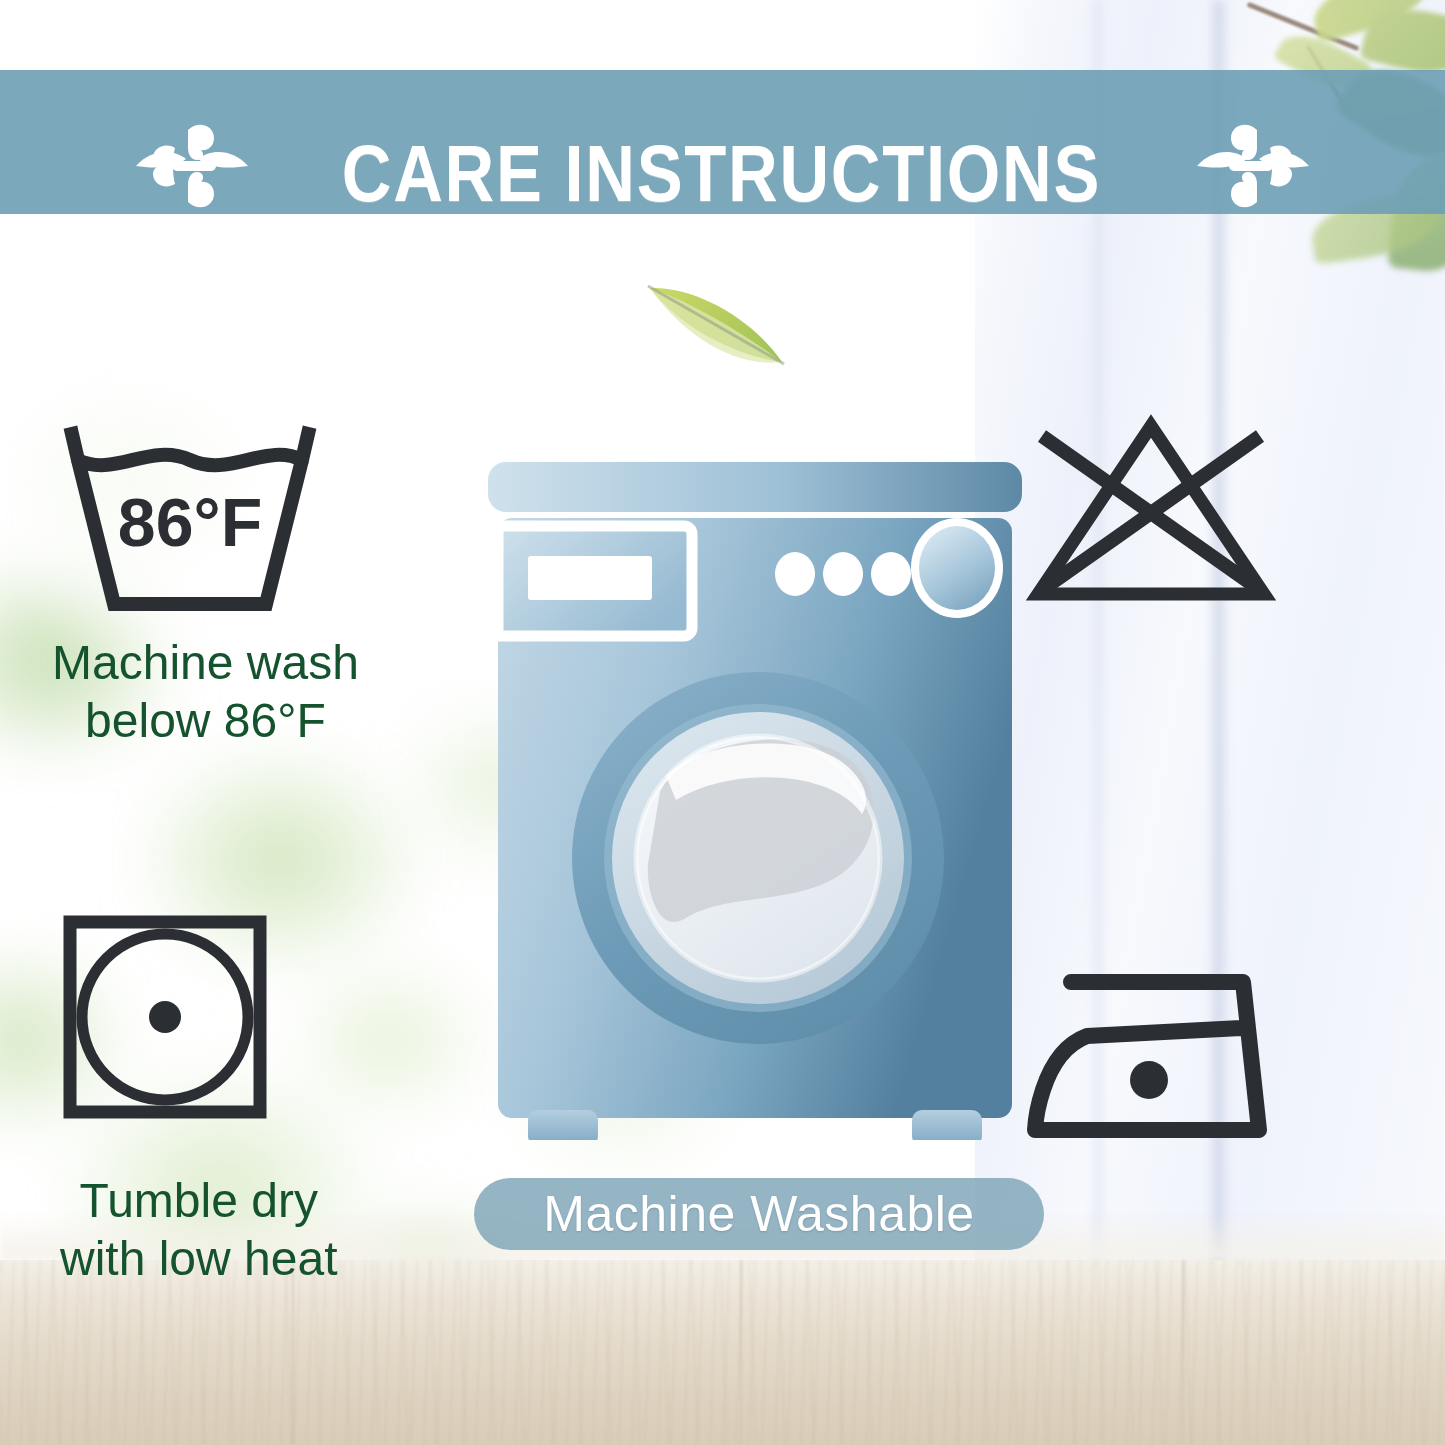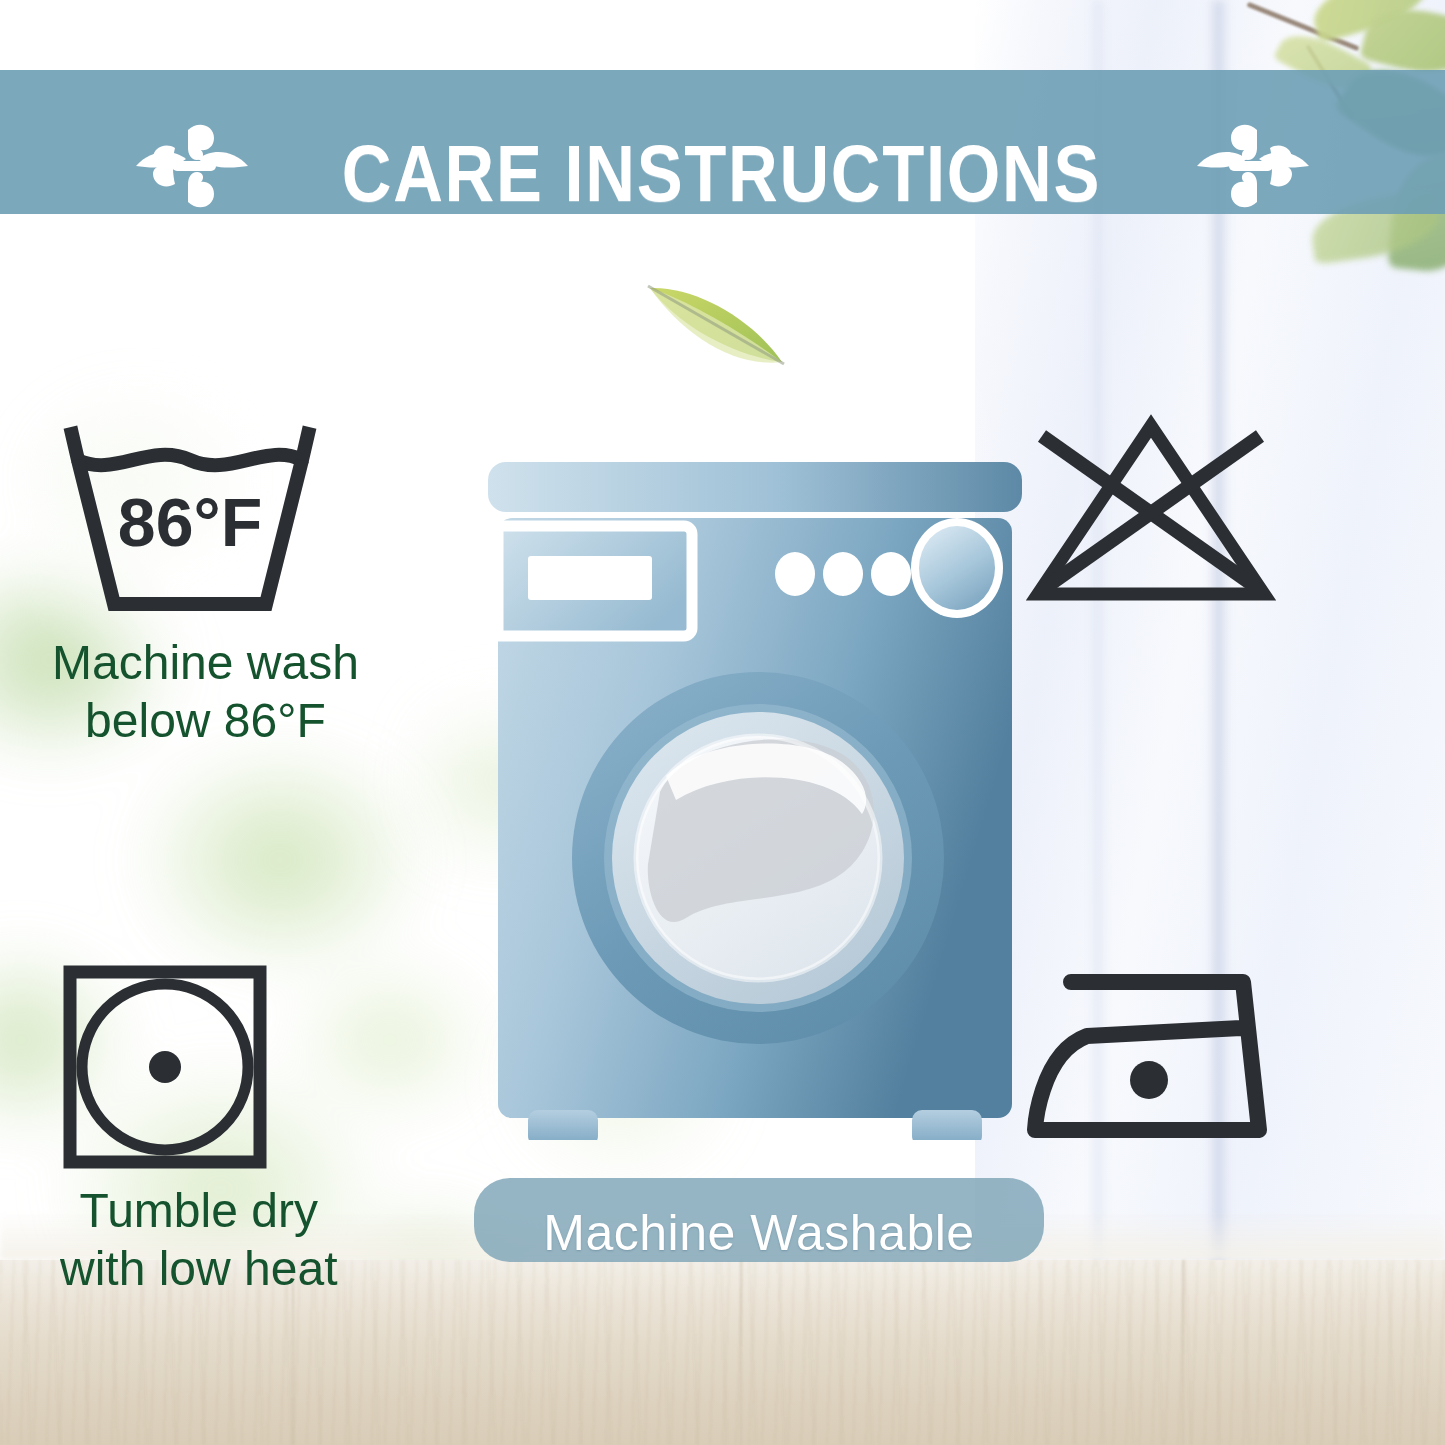--- a/index.html
+++ b/index.html
@@ -123,35 +123,35 @@
     color:#14532d;
     font-size:48px;
     line-height:1.2;
     text-align:center;
     white-space:pre-line;
     font-weight:400;
   }
 
   #care-wash   { left:52px;   top:420px;  width:400px; }
   #care-bleach { left:1020px; top:408px;  width:410px; }
-  #care-dry    { left:60px;   top:962px;  width:400px; }
+  #care-dry    { left:60px;   top:912px;  width:400px;gap:40px; }
   #care-iron   { left:1015px; top:962px;  width:415px; }
 
   #care-bleach .care-label, #care-iron .care-label{ margin-top:6px; }
   #care-dry .care-label{ margin-top:10px; }
 
   
   #machine{ position:absolute; left:470px; top:440px; width:570px; height:700px; z-index:6; }
 
   
   #badge{
-    position:absolute; left:474px; top:1178px; width:570px; height:84px;
+    position:absolute; left:474px; top:1178px; width:570px; height:72px;
     background:rgba(124,163,181,.80);
     border-radius:36px;
-    display:flex; align-items:flex-end; justify-content:center;
+    display:flex; align-items:center; justify-content:center;
     z-index:8;
   }
   #badge .badge-label{
     color:#ffffff; font-size:50px; font-weight:400; letter-spacing:.5px;
     text-shadow:0 1px 2px rgba(70,100,120,.35);
   }
 </style>
 </head>
 <body>
 

